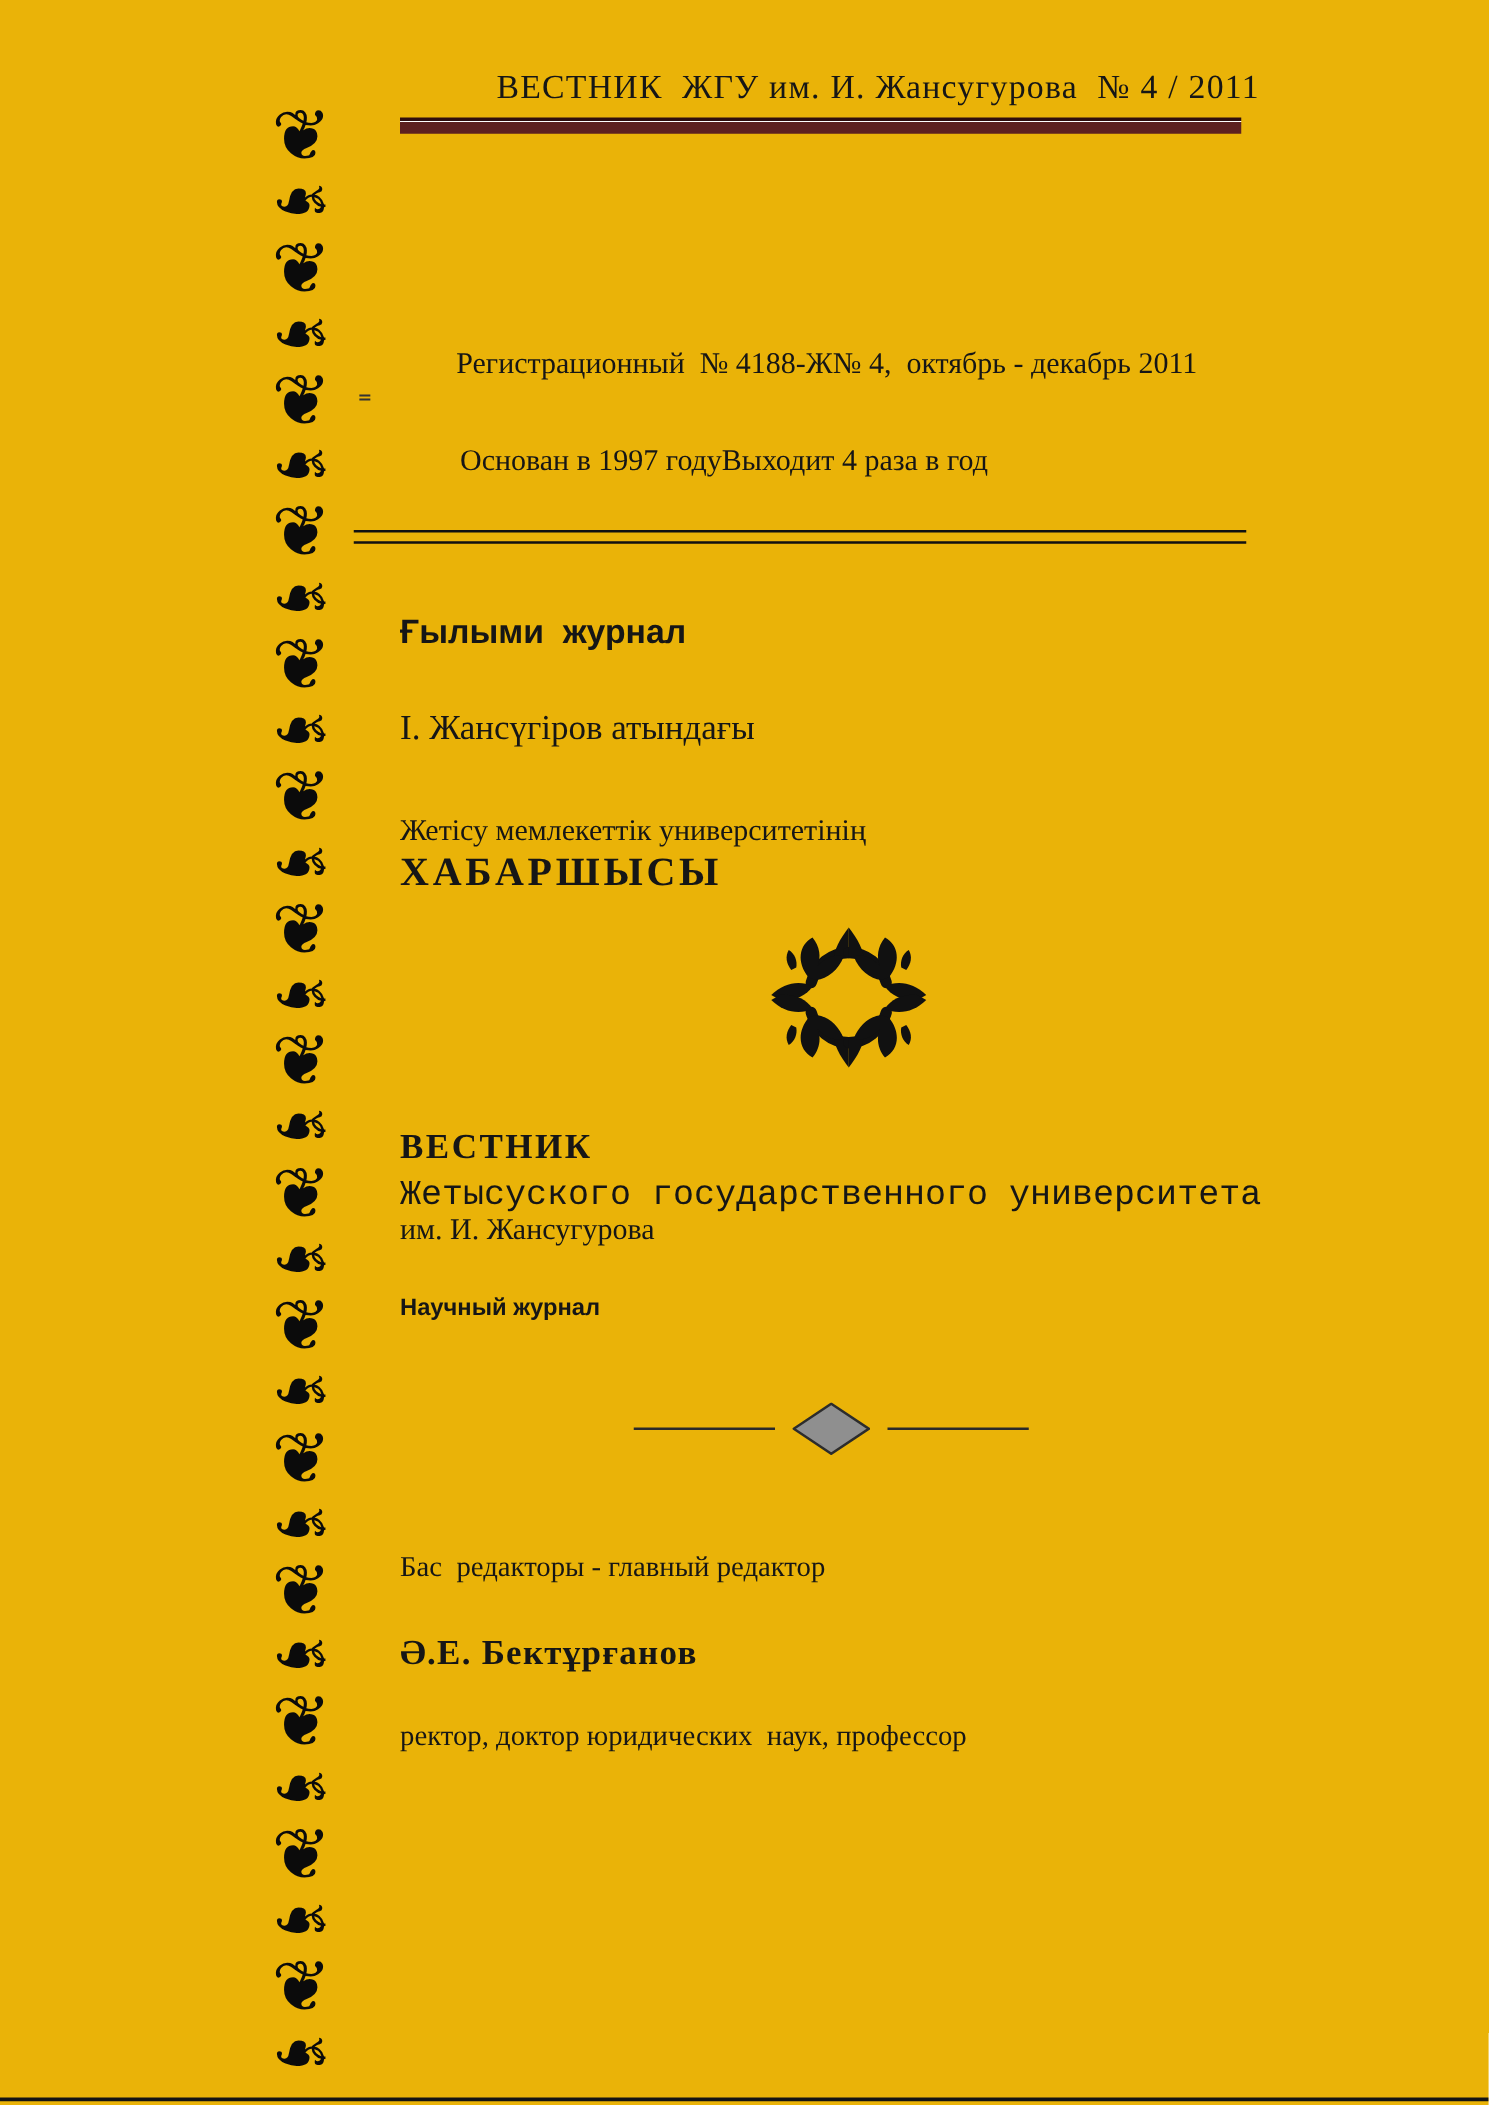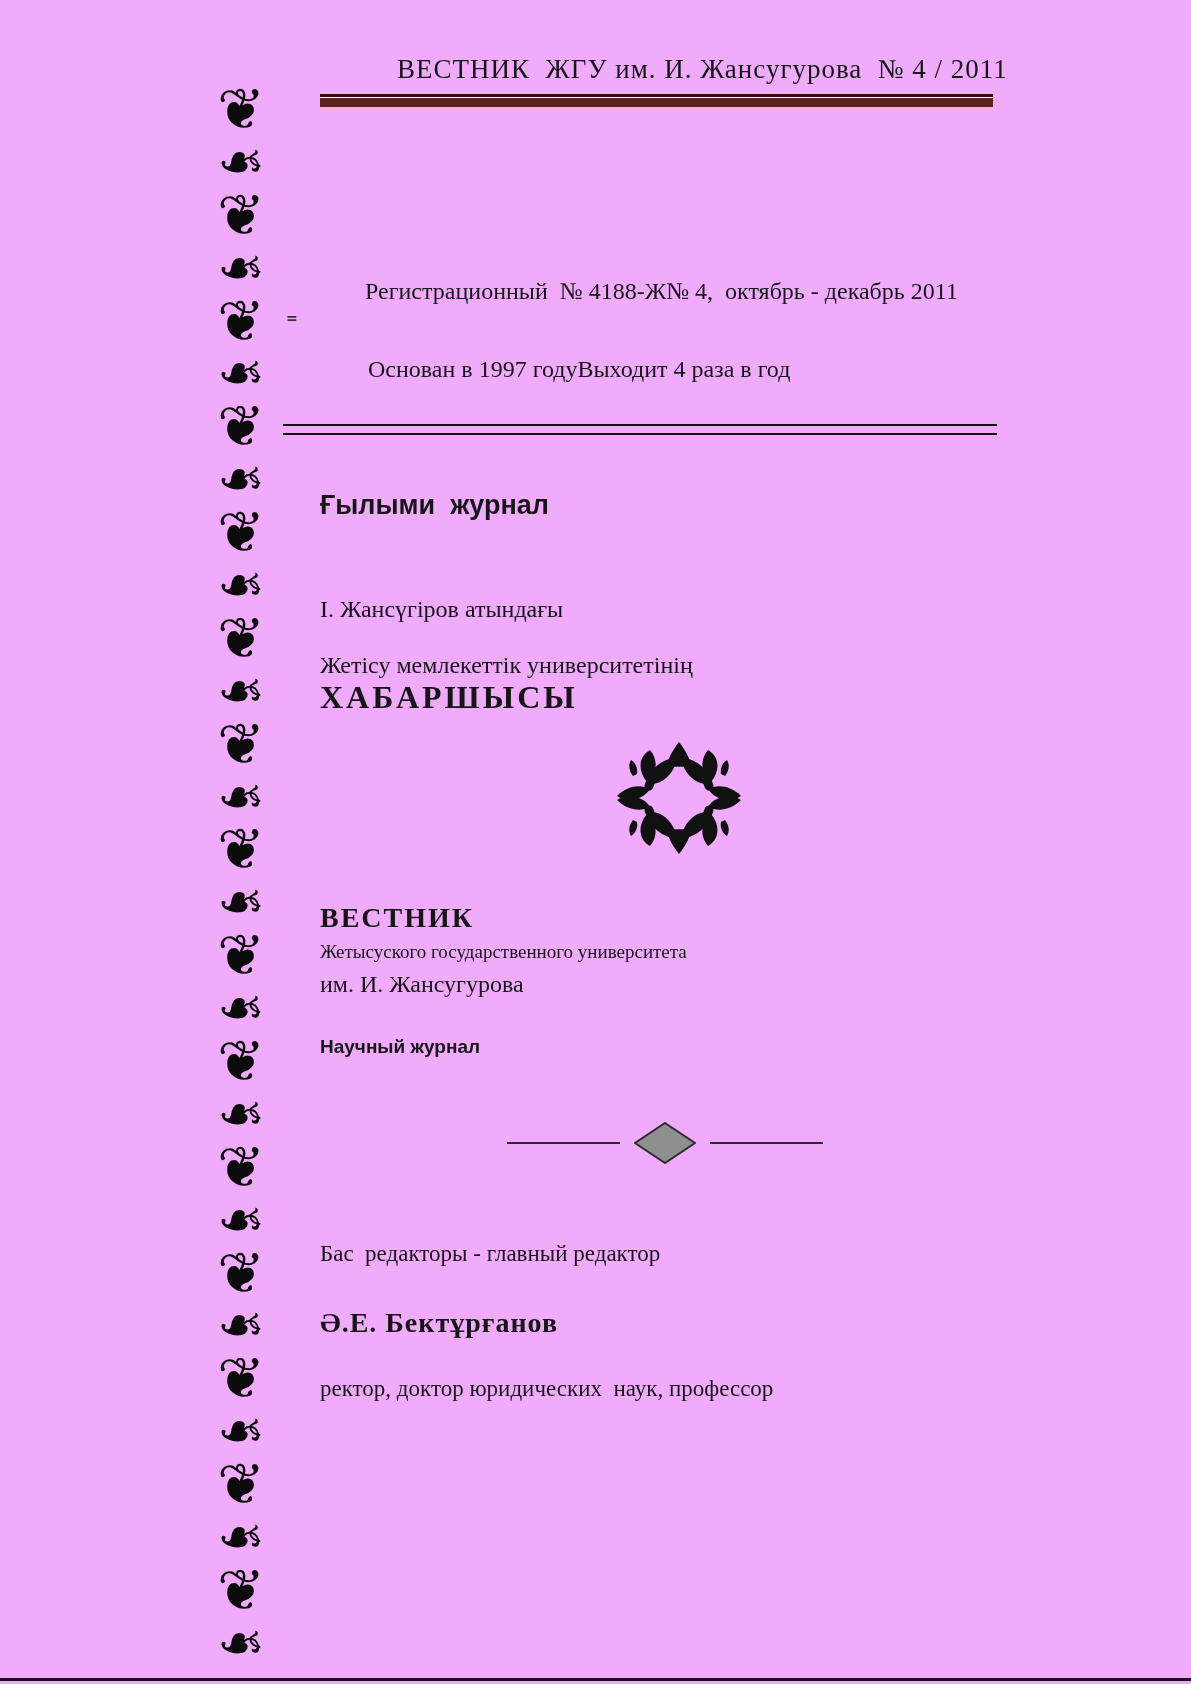--- a/index.html
+++ b/index.html
@@ -5,21 +5,21 @@
   :root{
     --accent:#5d2120;
     --accent-dark:#2f0e0e;
     --ink:#161616;
     --diamond:#8f8f8f;
   }
   html,body{margin:0;padding:0;background:#ffffff;}
   .page{
     position:relative;
     width:1191px;height:1684px;
-    background:#f0abfc;
+    background:#eab308;
     overflow:hidden;
     font-family:"Liberation Serif", serif;
     color:var(--ink);
   }
   .t{white-space:pre;}
   
   .header-title{
     position:absolute;left:330px;width:745px;top:54px;
     text-align:center;font-size:27px;letter-spacing:1px;
   }
@@ -45,26 +45,26 @@
   .content{position:absolute;left:320px;width:690px;top:0;height:100%;}
   .content .line{position:absolute;left:0;right:0;}
   .row{position:absolute;left:0;right:0;display:flex;justify-content:flex-start;font-size:24px;}
   .row-registration{top:278px;padding-left:45px;padding-right:15px;}
   .row-founded{top:356px;padding-left:48px;padding-right:48px;}
   .double-line{
     position:absolute;left:283px;width:714px;top:424px;height:7px;
     border-top:2px solid #111;border-bottom:2px solid #111;
   }
   .kaz-journal-type{top:490px;font-family:"Liberation Sans", sans-serif;font-weight:bold;font-size:27px;}
-  .kaz-uni-1{top:596px;font-size:24px;}
+  .kaz-uni-1{top:567px;font-size:28px;}
   .kaz-uni-2{top:624px;font-size:24px;margin-top:28px;}
   .kaz-title{top:679px;font-weight:bold;font-size:32px;letter-spacing:3px;}
   .center-ornament{position:absolute;left:0;right:0;top:738px;text-align:center;transform:translateX(14px);}
   .rus-title{top:902px;font-weight:bold;font-size:28px;letter-spacing:2px;}
-  .rus-uni-1{top:941px;font-size:19px;}
+  .rus-uni-1{top:941px;font-size:28px;font-family:Liberation Mono, monospace;}
   .rus-uni-2{top:971px;font-size:24px;}
   .rus-journal-type{top:1036px;font-family:"Liberation Sans", sans-serif;font-weight:bold;font-size:19px;}
   .divider{
     position:absolute;left:0;right:0;top:1122px;
     display:flex;align-items:center;justify-content:center;gap:14px;
   }
   .divider .rule{width:113px;height:2px;background:#2a2a2a;}
   .editor-label{top:1241px;font-size:23px;}
   .editor-name{top:1307px;font-weight:bold;font-size:28px;letter-spacing:1px;}
   .editor-credentials{top:1376px;font-size:23px;}

